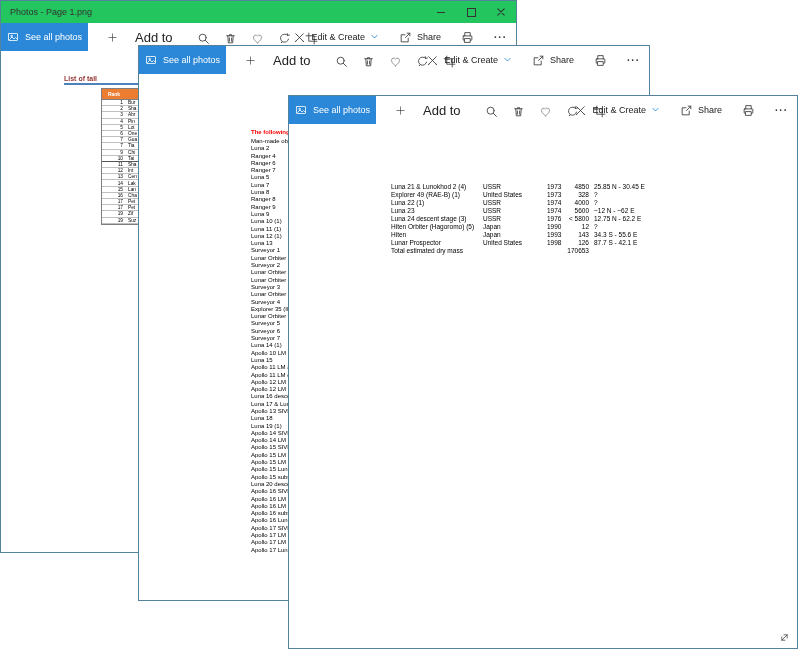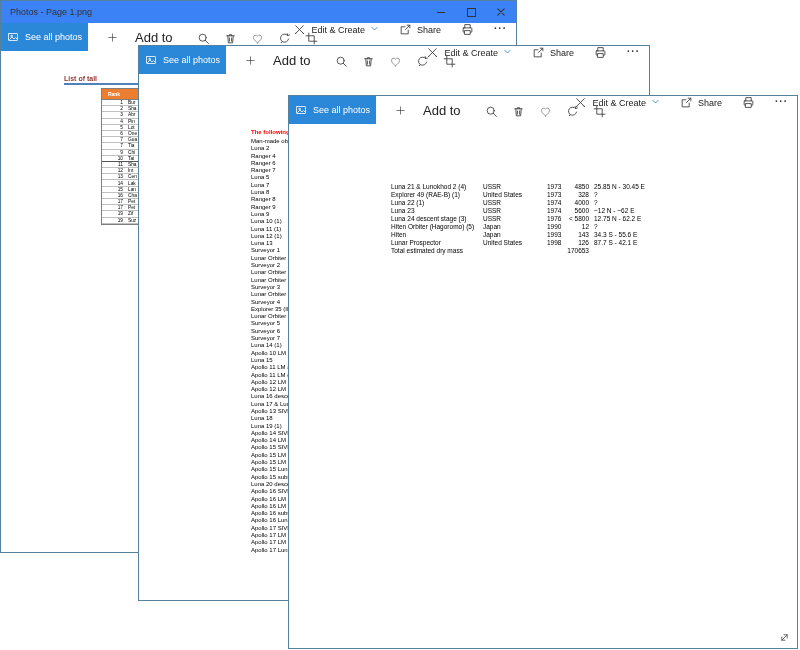--- a/index.html
+++ b/index.html
@@ -4,40 +4,40 @@
 <style>
   html,body{margin:0;padding:0}
   body{width:800px;height:650px;background:#ffffff;position:relative;overflow:hidden;
        font-family:"Liberation Sans",sans-serif;-webkit-font-smoothing:antialiased}
 
   .window{position:absolute;background:#fff;border:1px solid #54829d;box-sizing:border-box}
   #w1{left:0;top:0;width:517px;height:553px;z-index:1}
   #w2{left:138px;top:45px;width:512px;height:556px;z-index:2}
   #w3{left:288px;top:95px;width:510px;height:554px;z-index:3}
 
-  .titlebar{height:22px;background:#3b82f6;position:relative;display:flex;align-items:center}
+  .titlebar{height:22px;background:#22c55e;position:relative;display:flex;align-items:center}
   .title{font-size:9px;color:#333;padding-left:9px;white-space:nowrap}
   .controls{position:absolute;right:0;top:0;height:22px;display:flex}
   .ctrl{width:30px;height:22px;display:flex;align-items:center;justify-content:center}
   .glyph-min{width:8px;height:1px;background:#333}
   .glyph-max{width:7px;height:7px;border:1px solid #333}
   .ctrl svg{width:8px;height:8px;stroke:#333;stroke-width:1.3;fill:none;stroke-linecap:round}
 
   .toolbar{height:28px;position:relative;background:#fff}
   .see-all{position:absolute;left:0;top:0;width:87px;height:28px;background:#2b88d8;color:#fff;
            display:flex;align-items:center;justify-content:center;gap:6px;font-size:9px;cursor:default}
   .see-all svg{width:12px;height:12px;stroke:#fff;stroke-width:1.6;fill:none;stroke-linecap:round;stroke-linejoin:round}
   .add-to{position:absolute;left:100px;top:0;height:28px;display:flex;align-items:center;gap:17px;
           font-size:13px;color:#222;padding:0 6px}
   .add-to svg{width:11px;height:11px;stroke:#333;stroke-width:1.4;fill:none;stroke-linecap:round}
   .center-icons{position:absolute;left:196px;top:0;height:28px;display:flex;align-items:center;gap:14px}
   .tb-icon{width:13px;height:13px;display:block}
   .tb-icon svg{width:100%;height:100%;stroke:#3b3b3b;stroke-width:1.6;fill:none;stroke-linecap:round;stroke-linejoin:round}
   .tb-icon.light svg{stroke:#8a8a8a}
-  .right-group{position:absolute;right:9px;top:0;height:28px;display:flex;align-items:flex-start;gap:20px;
+  .right-group{position:absolute;right:9px;top:0;height:28px;display:flex;align-items:center;gap:20px;
                font-size:9px;color:#222;white-space:nowrap}
   .igroup{display:flex;align-items:center;gap:5px}
   .chev svg{width:9px;height:9px;stroke:#0078d7;stroke-width:2;fill:none;stroke-linecap:round;stroke-linejoin:round}
   .dots{font-size:10px;letter-spacing:1px;color:#333;font-weight:bold}
 
   .content{position:absolute;left:0;top:50px;right:0;bottom:0;background:#fff;overflow:hidden}
 
   
   .p1-heading{position:absolute;left:63px;top:24px;font-size:7px;font-weight:bold;color:#953735;
               white-space:nowrap;border-bottom:2px solid #4f81bd;padding-bottom:1px;width:75px}

